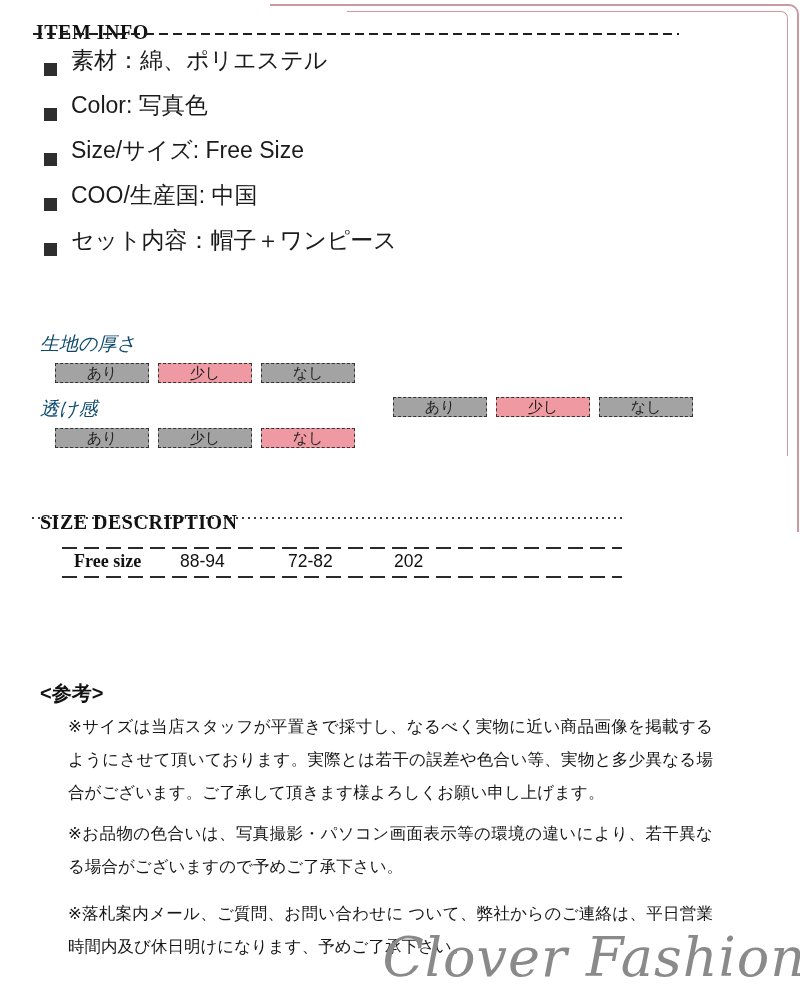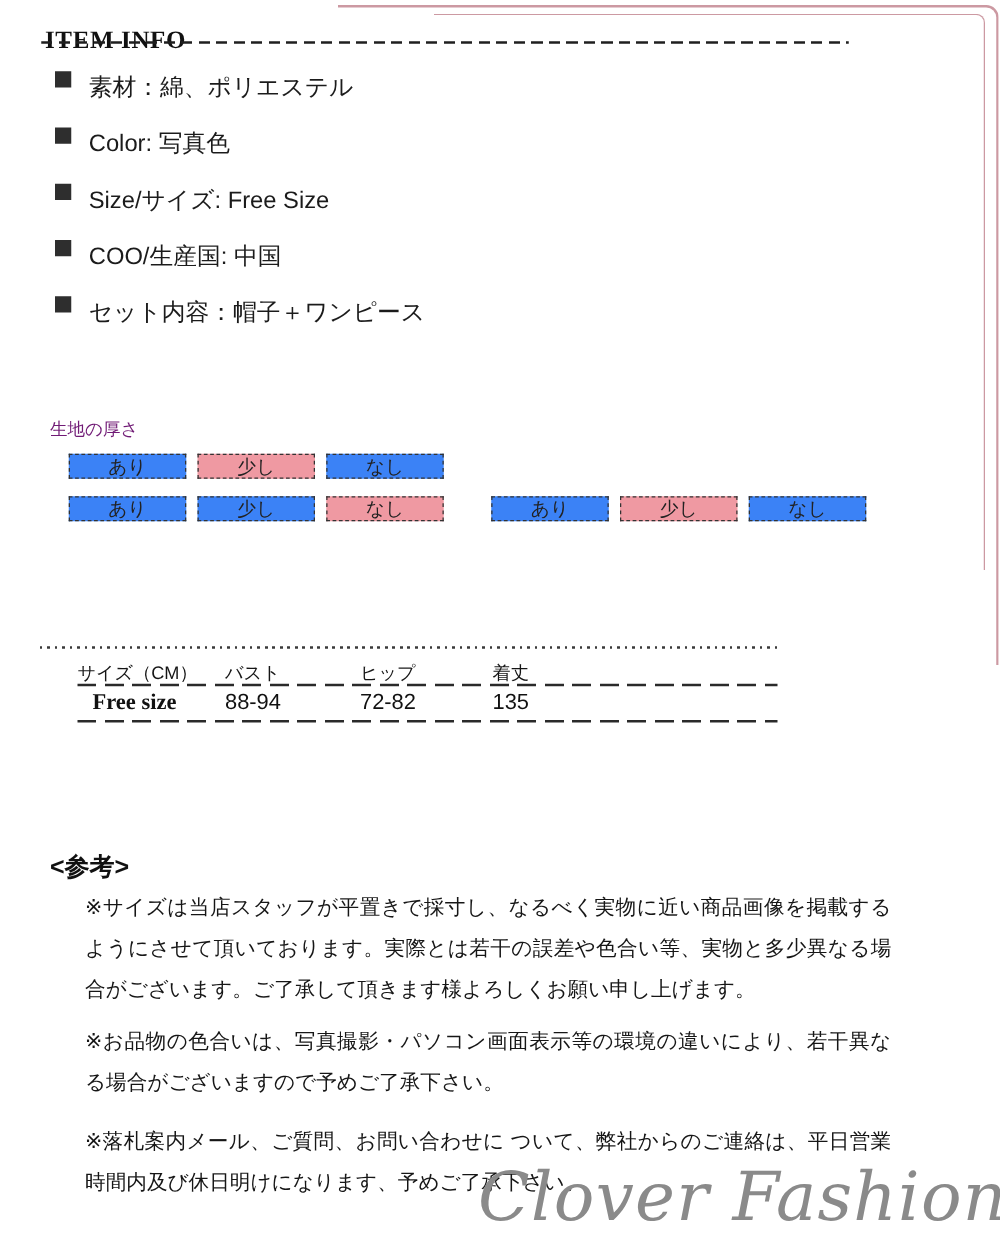--- a/index.html
+++ b/index.html
@@ -35,34 +35,34 @@
     background:repeating-linear-gradient(90deg,#1f1f1f 0 9px,transparent 9px 14px);
   }
   #title-rule{left:33px;top:33px;width:646px;}
   .dotted-rule{
     position:absolute;height:2px;
     background:repeating-linear-gradient(90deg,#3a3a3a 0 2px,transparent 2px 6px);
   }
   #size-rule{left:32px;top:517px;width:590px;}
   
   .bullets{position:absolute;left:44px;top:57px;margin:0;padding:0;list-style:none;}
-  .bullets li{display:flex;align-items:flex-start;height:19px;margin-bottom:26px;font-size:19px;white-space:nowrap;}
+  .bullets li{display:flex;align-items:flex-end;height:19px;margin-bottom:26px;font-size:23px;white-space:nowrap;}
   .sq{width:13px;height:13px;background:#2e2e2e;margin-right:14px;flex:0 0 auto;}
   
   .attr-group{position:absolute;}
   #attr0{left:40px;top:332px;}
   #attr1{left:40px;top:397px;}
   #attr2{left:378px;top:397px;}
-  .attr-label{font-size:14px;line-height:23px;margin-bottom:8px;color:#701a75;}
+  .attr-label{font-size:19px;line-height:23px;margin-bottom:8px;color:#0c4a6e;font-style:italic;}
   .opts{display:flex;margin-left:15px;}
   .opt{
     box-sizing:border-box;width:94px;height:20px;margin-right:9px;
     border:1px dashed #333;
     display:flex;align-items:center;justify-content:center;
-    font-size:15px;color:#222;background:#3b82f6;
+    font-size:15px;color:#222;background:#a3a3a3;
   }
   .opt.sel{background:var(--highlight);}
   
   .trow{position:absolute;left:62px;width:560px;display:grid;grid-template-columns:118px 108px 106px 1fr;}
   #thead{top:529px;font-size:14.5px;color:#151515;}
   #tdata{top:551px;font-size:17.5px;color:#111;}
   #tdata .fs{font-family:"Liberation Serif","DejaVu Serif",serif;font-weight:bold;font-size:18px;padding-left:12px;}
   .tbl-rule{
     position:absolute;left:62px;width:560px;height:2px;
     background:repeating-linear-gradient(90deg,#2a2a2a 0 15px,transparent 15px 22px);
@@ -124,50 +124,46 @@
   <div class="attr-group" id="attr0">
     <div class="attr-label">生地の厚さ</div>
     <div class="opts">
       <span class="opt">あり</span>
       <span class="opt sel">少し</span>
       <span class="opt">なし</span>
     </div>
   </div>
 
   <div class="attr-group" id="attr1">
+    <div class="attr-label">透け感</div>
     <div class="opts">
       <span class="opt">あり</span>
       <span class="opt">少し</span>
       <span class="opt sel">なし</span>
     </div>
   </div>
 
   <div class="attr-group" id="attr2">
     <div class="opts">
       <span class="opt">あり</span>
       <span class="opt sel">少し</span>
       <span class="opt">なし</span>
     </div>
   </div>
 
+  <h2 class="serif-title" id="size-title">SIZE DESCRIPTION</h2>
   <div class="dotted-rule" id="size-rule"></div>
 
-  <div class="trow" id="thead">
-    <span>サイズ（CM）</span>
-    <span>バスト</span>
-    <span>ヒップ</span>
-    <span>着丈</span>
-  </div>
   <div class="tbl-rule" id="thead-rule"></div>
 
   <div class="trow" id="tdata">
     <span class="fs">Free size</span>
     <span>88-94</span>
     <span>72-82</span>
-    <span>135</span>
+    <span>202</span>
   </div>
   <div class="tbl-rule" id="tdata-rule"></div>
 
   <div id="ref-heading">&lt;参考&gt;</div>
   <p class="note" id="note1">※お品物の色合いは、写真撮影・パソコン画面表示等の環境の違いにより、若干異なる場合がございますので予めご了承下さい。</p>
   <p class="note" id="note0">※サイズは当店スタッフが平置きで採寸し、なるべく実物に近い商品画像を掲載するようにさせて頂いております。実際とは若干の誤差や色合い等、実物と多少異なる場合がございます。ご了承して頂きます様よろしくお願い申し上げます。</p>
   <p class="note" id="note2">※落札案内メール、ご質問、お問い合わせに ついて、弊社からのご連絡は、平日営業時間内及び休日明けになります、予めご了承下さい。</p>
 
   <div class="logo">Clover Fashion</div>
 

